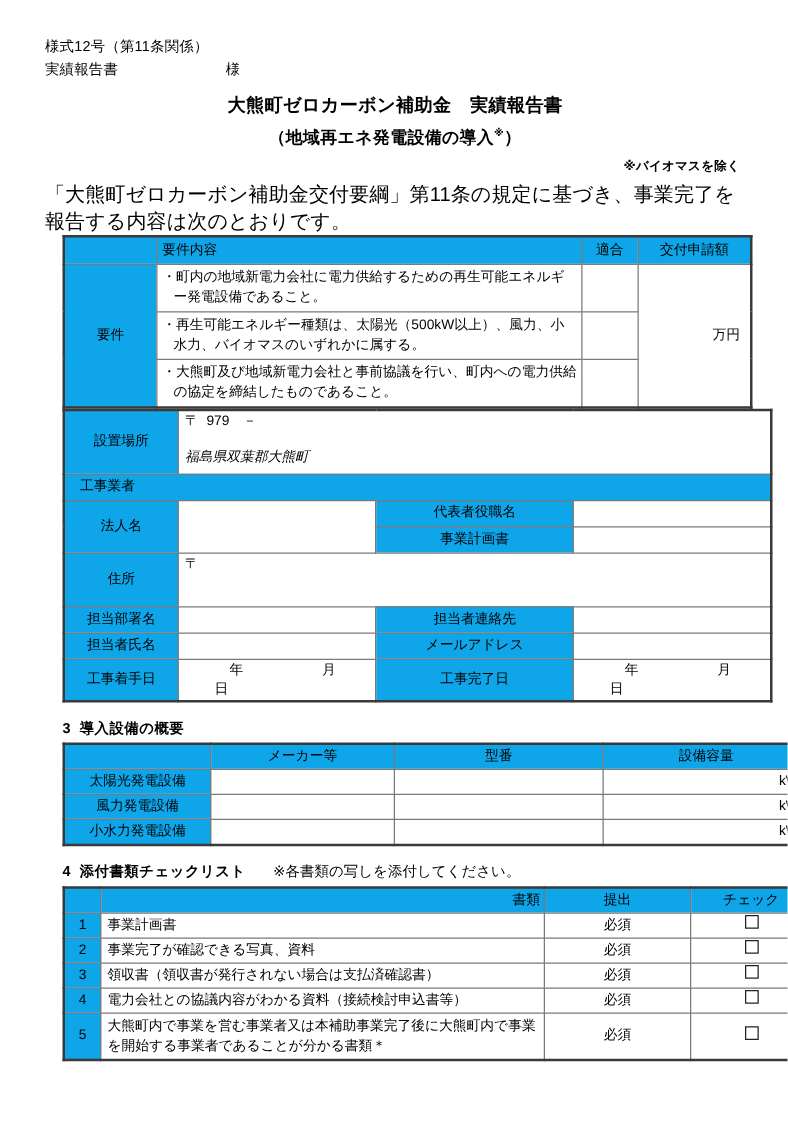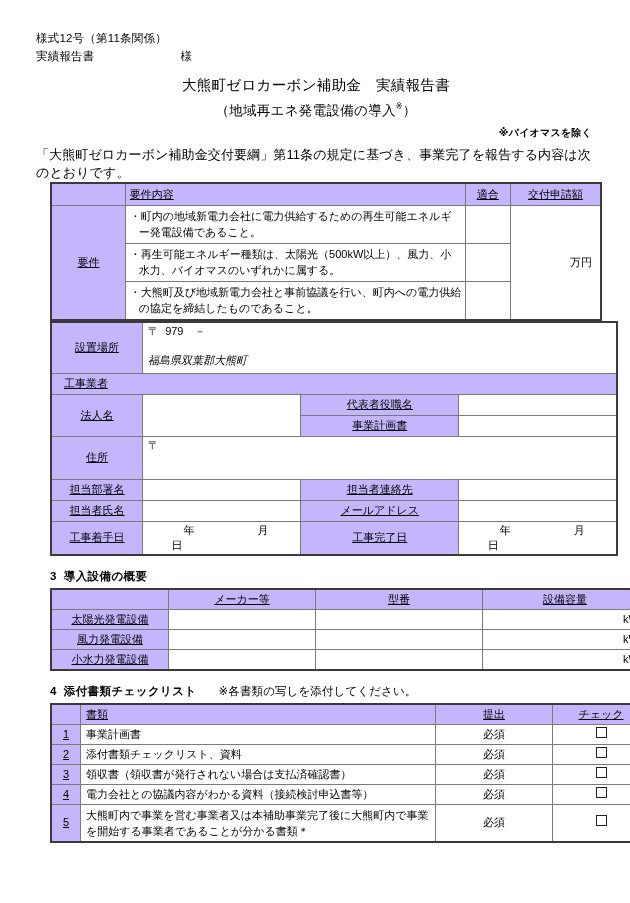--- a/index.html
+++ b/index.html
@@ -28,21 +28,21 @@
   .hdr-line {
     font-size: 11.5px;
     line-height: 16px;
     letter-spacing: 0.2px;
     white-space: pre;
   }
   .hdr-line.second { margin-top: 2px; }
 
   .doc-title {
     text-align: center;
-    font-weight: normal;
+    font-weight: bold;
     font-size: 14.5px;
     line-height: 19px;
     margin-top: 12px;
     letter-spacing: 0.3px;
   }
   .doc-title .sub {
     display: block;
     font-size: 13.5px;
     margin-top: 2px;
   }
@@ -51,21 +51,21 @@
   .note-right {
     text-align: right;
     font-size: 10px;
     margin-top: 6px;
     padding-right: 4px;
     font-weight: bold;
     letter-spacing: 0.2px;
   }
 
   .intro {
-    font-size: 13px;
+    font-size: 16px;
     margin-top: 6px;
     letter-spacing: 0.1px;
   }
 
   
   .sec-head {
     font-size: 11.5px;
     font-weight: bold;
     margin: 13px 0 4px 14px;
     letter-spacing: 0.4px;
@@ -86,21 +86,21 @@
   td, th {
     border: 1px solid #7a7a7a;
     padding: 1px 3px;
     font-weight: normal;
     vertical-align: middle;
     line-height: 15px;
   }
   .tbl-outer {
     border: 2px solid #3a3a3a;
   }
-  .shade { background: #c4b5fd; text-decoration: underline; }
+  .shade { background: #0ea5e9; }
   .ctr { text-align: center; }
   .rgt { text-align: right; padding-right: 8px; }
   .lft { text-align: left; }
 
   
   #tbl-requirements {
     width: 552px;
     margin-left: 14px;
   }
   #tbl-requirements td { height: 16px; }
@@ -302,33 +302,33 @@
     </table>
 
   <div class="sec-head">
     <span class="num">4</span><span>添付書類チェックリスト</span><span class="hint">※各書類の写しを添付してください。</span>
   </div>
 
   <table id="tbl-checklist" class="tbl-outer">
     <tbody>
         <tr>
       <td class="shade ck-no"></td>
-      <td class="shade ctr ck-doc" style="text-align:left">書類</td>
+      <td class="shade ctr ck-doc" style="text-align:right">書類</td>
       <td class="shade ctr ck-sub">提出</td>
       <td class="shade ctr ck-chk">チェック</td>
     </tr>
     <tr>
       <td class="shade ctr ck-no">1</td>
       <td class="ck-doc">事業計画書</td>
       <td class="ctr ck-sub">必須</td>
       <td class="ctr ck-chk"><span class="checkbox"></span></td>
     </tr>
     <tr>
       <td class="shade ctr ck-no">2</td>
-      <td class="ck-doc">添付書類チェックリスト、資料</td>
+      <td class="ck-doc">事業完了が確認できる写真、資料</td>
       <td class="ctr ck-sub">必須</td>
       <td class="ctr ck-chk"><span class="checkbox"></span></td>
     </tr>
     <tr>
       <td class="shade ctr ck-no">3</td>
       <td class="ck-doc">領収書（領収書が発行されない場合は支払済確認書）</td>
       <td class="ctr ck-sub">必須</td>
       <td class="ctr ck-chk"><span class="checkbox"></span></td>
     </tr>
     <tr>

